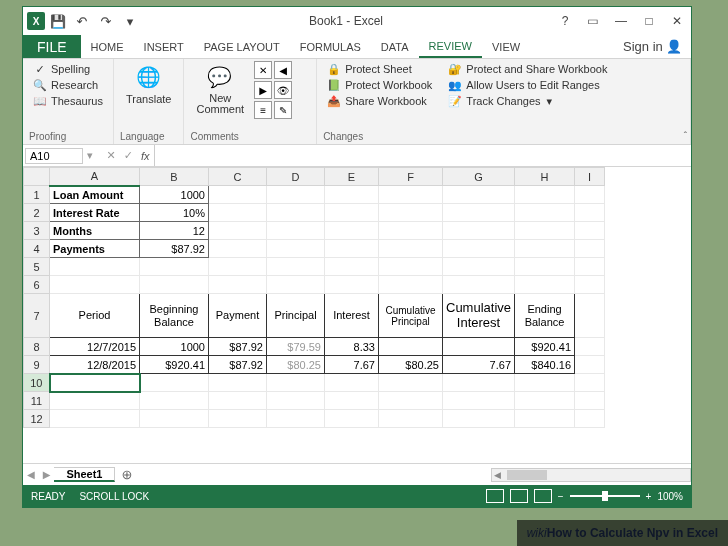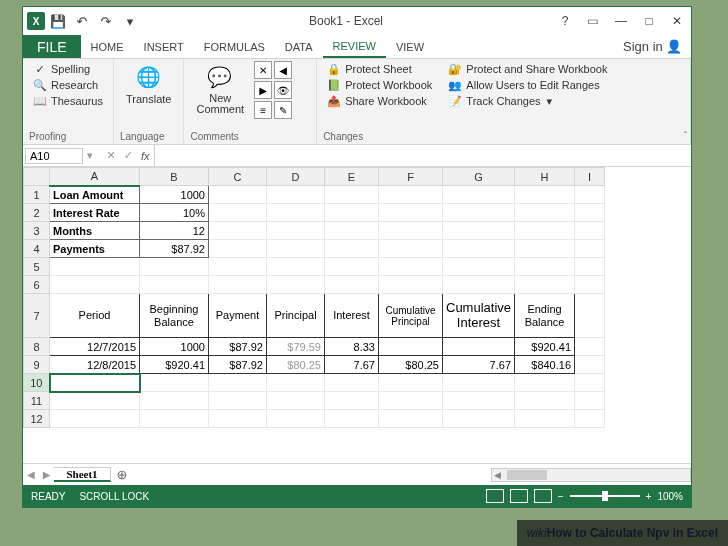--- a/index.html
+++ b/index.html
@@ -42,21 +42,21 @@
 .rowhdr.selrow{background:#d6e9d8;border-right:2px solid #217346;}
 td{border:1px solid #e8e8e8;height:18px;font-size:11px;padding:0 3px;color:#000;overflow:hidden;white-space:nowrap;text-overflow:clip;}
 td.b{border:1px solid #666;}
 td.bold{font-weight:bold;}
 td.r{text-align:right;}
 td.selected{outline:2px solid #217346;outline-offset:-1px;}
 td.bthick{border:1px solid #333;}
 .hdr-row td{height:44px;vertical-align:middle;text-align:center;white-space:normal;word-wrap:break-word;line-height:1.1;}
 .sheettabs{height:22px;background:#fff;border-top:1px solid #d4d4d4;display:flex;align-items:center;}
 .navarr{padding:0 4px;color:#999;font-size:10px;cursor:pointer;}
-.sheettab{padding:0 12px;font-size:11px;border-right:1px solid #ccc;border-top:1px solid #ccc;cursor:pointer;background:#fff;font-weight:bold;border-bottom:2px solid #217346;font-family:Liberation Serif, serif;}
+.sheettab{padding:0 12px;font-size:11px;border-right:1px solid #ccc;border-top:1px solid #ccc;cursor:pointer;background:#fff;font-weight:bold;border-bottom:2px solid #217346;}
 .addsheet{padding:0 6px;color:#666;cursor:pointer;font-size:13px;}
 .hscroll{margin-left:auto;width:200px;height:14px;background:#f0f0f0;border:1px solid #ccc;display:flex;align-items:center;}
 .hthumb{width:40px;height:10px;background:#ccc;margin-left:4px;}
 .statusbar{height:22px;background:#217346;color:#fff;display:flex;align-items:center;font-size:10px;padding:0 8px;gap:14px;}
 .statusbar .right{margin-left:auto;display:flex;align-items:center;gap:6px;}
 .viewbtn{width:18px;height:14px;border:1px solid #fff;cursor:pointer;display:inline-block;}
 .zoomslider{width:70px;height:2px;background:#fff;position:relative;}
 .zthumb{width:6px;height:10px;background:#fff;position:absolute;left:32px;top:-4px;}
 .caption{position:absolute;bottom:0;right:0;background:rgba(0,0,0,.6);color:#0f172a;font-size:12px;padding:6px 10px;font-style:italic;}
 .caption b{font-weight:bold;font-style:normal;}
@@ -81,20 +81,21 @@
       <div class="winbtn">—</div>
       <div class="winbtn">□</div>
       <div class="winbtn">✕</div>
     </div>
   </div>
 
   <div class="tabs">
     <div class="filetab">FILE</div>
     <div class="tab">HOME</div>
     <div class="tab">INSERT</div>
+    <div class="tab">PAGE LAYOUT</div>
     <div class="tab">FORMULAS</div>
     <div class="tab">DATA</div>
     <div class="tab active">REVIEW</div>
     <div class="tab">VIEW</div>
     <div class="signin">
         <span>Sign in</span> 
         <span style="margin-left:4px">👤</span>
       </div>
   </div>
 

